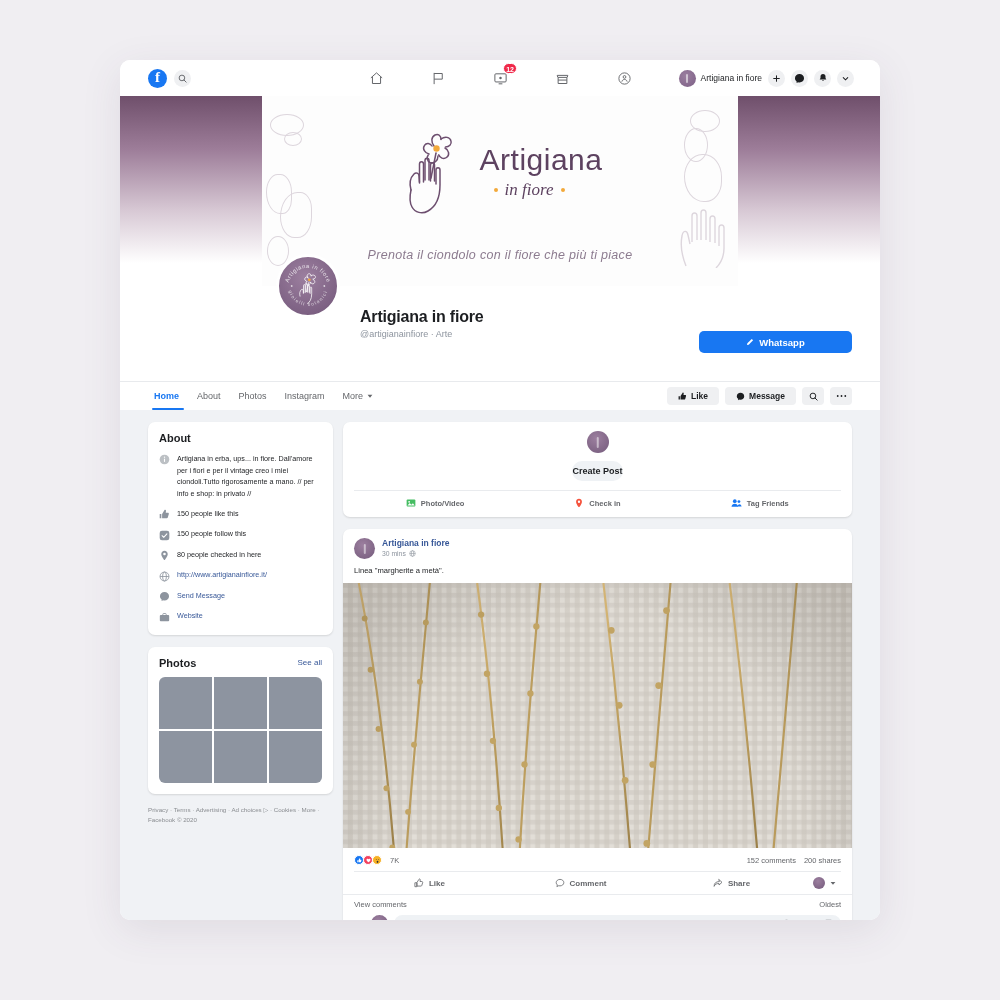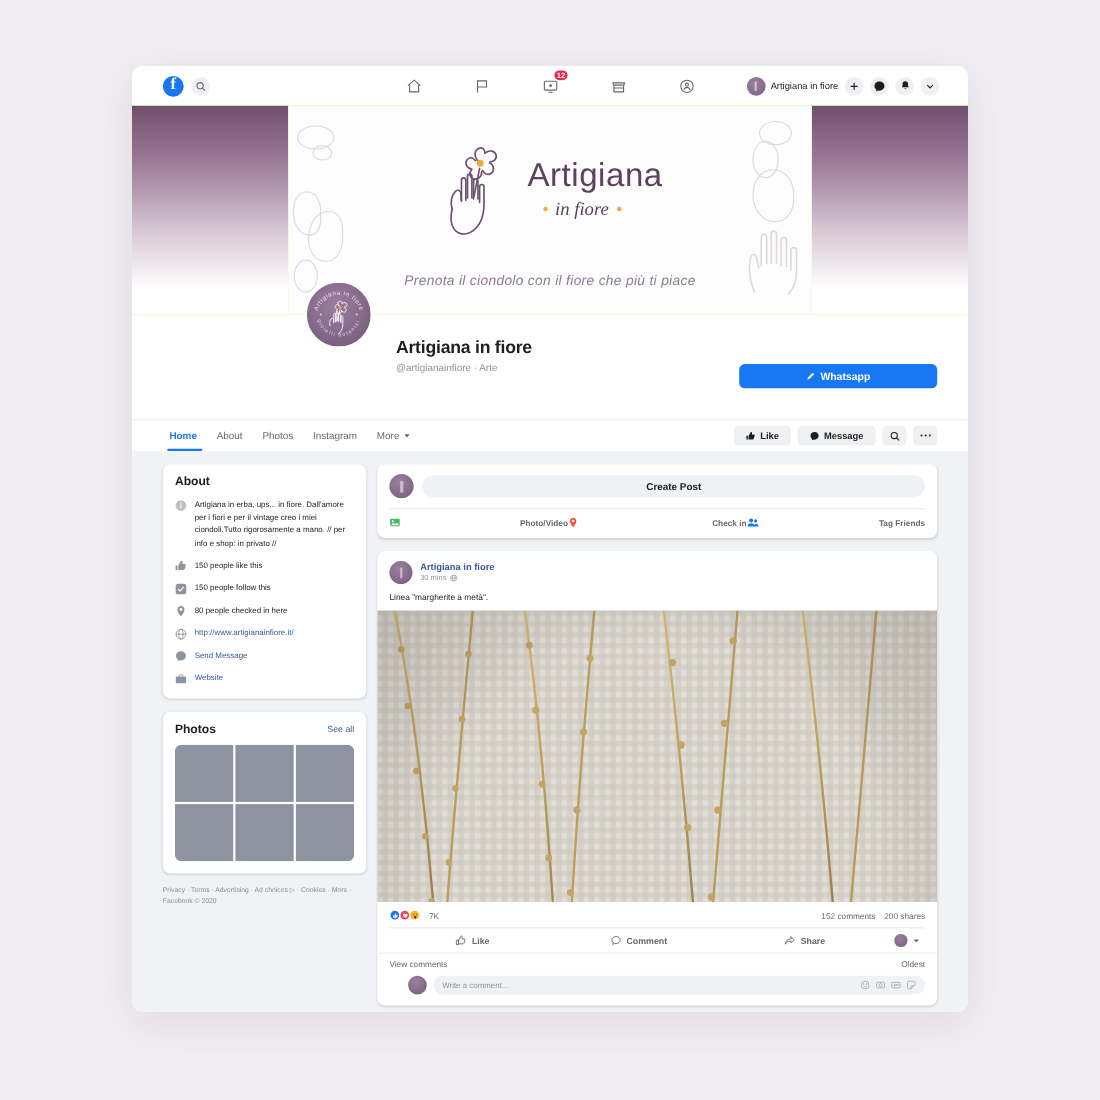--- a/index.html
+++ b/index.html
@@ -210,21 +210,21 @@
   }
   .profile-handle {
     margin-top: 3px;
     font-size: 9px;
     color: #8d949e;
   }
   .wa-btn {
     position: absolute;
     right: 28px;
     top: 45px;
-    width: 180px; height: 22px;
+    width: 153px; height: 22px;
     background: #1877f2;
     border-radius: 5px;
     display: flex; align-items: center; justify-content: center;
     gap: 5px;
     color: #fff;
     font-size: 9.5px;
     font-weight: bold;
     cursor: pointer;
   }
 
@@ -340,21 +340,21 @@
 
   .footer-links {
     margin-top: 11px;
     font-size: 6.2px;
     color: #8a8d91;
     line-height: 1.65;
   }
 
   
   .createpost { padding: 9px 11px; }
-  .cp-top { display: flex; align-items: center; gap: 8px; }
+  .cp-top { display: flex; align-items: center; gap: 8px; flex-direction: column; }
   .cp-avatar {
     width: 22px; height: 22px; border-radius: 50%;
     background: radial-gradient(circle at 42% 34%, #9c7f9f, #745a7b);
     position: relative; overflow: hidden; flex: 0 0 22px;
   }
   .cp-avatar::after {
     content:""; position:absolute; left:50%; top:27%;
     transform:translateX(-50%);
     width:2.5px; height:11px; border-radius:1.5px;
     background: rgba(255,255,255,0.5);
@@ -371,21 +371,21 @@
     cursor: pointer;
   }
   .cp-actions {
     margin-top: 9px;
     padding-top: 7px;
     border-top: 1px solid #e9ebee;
     display: flex;
   }
   .cp-action {
     flex: 1 1 0;
-    display: flex; align-items: center; justify-content: space-between;
+    display: flex; align-items: center; justify-content: center;
     gap: 5px;
     font-size: 7.5px;
     font-weight: bold;
     color: #65676b;
     cursor: pointer;
   }
 
   
   .post-card { margin-top: 12px; overflow: hidden; }
   .post-head {

